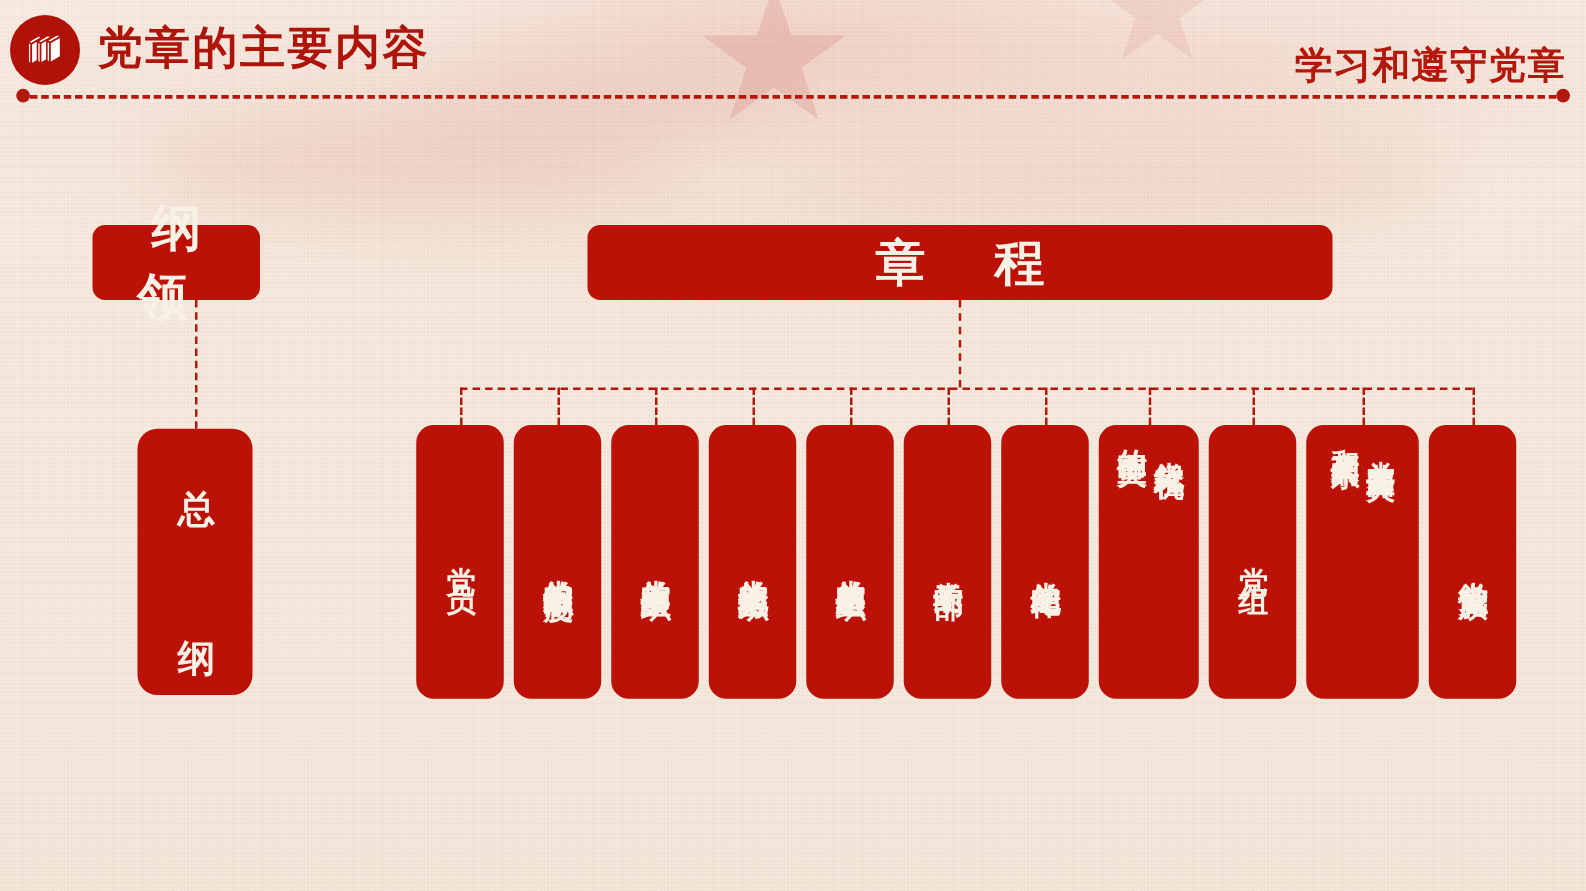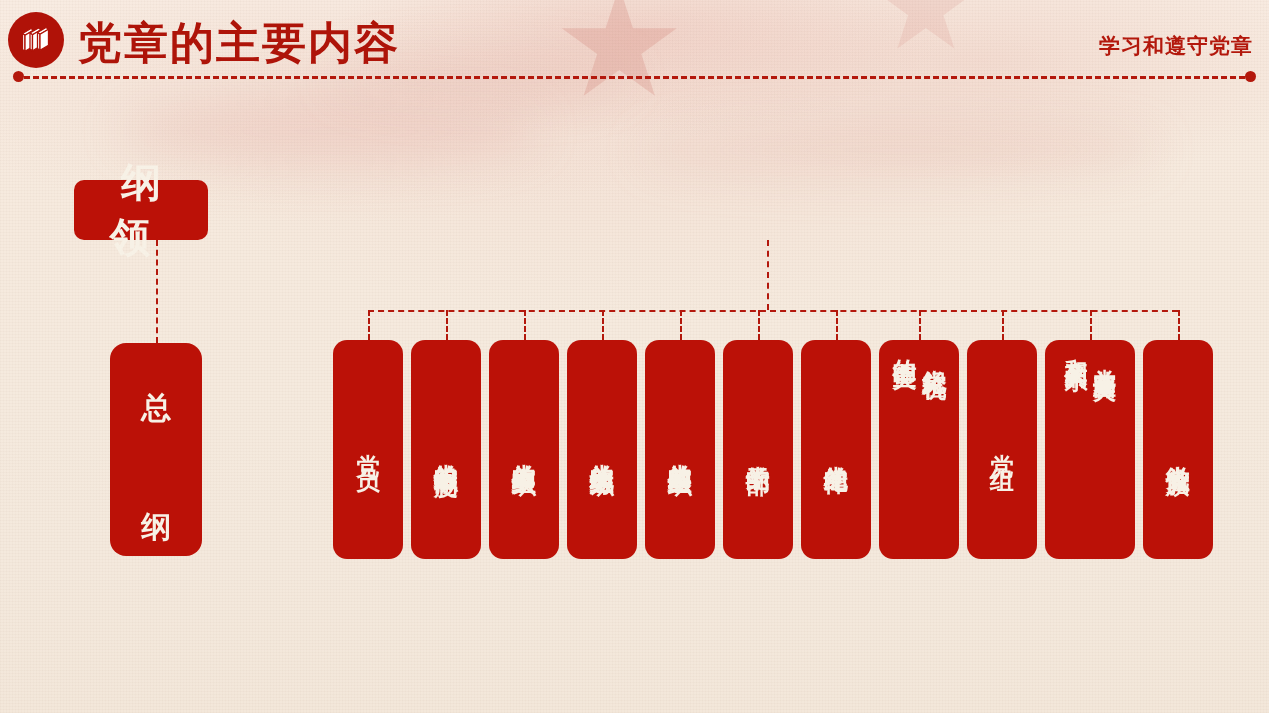--- a/index.html
+++ b/index.html
@@ -70,32 +70,32 @@
     display: flex;
     align-items: center;
     justify-content: center;
   }
   .logo-badge svg { display: block; }
   .title-main {
     position: absolute;
     left: 78px;
     top: 14px;
     font-family: "DejaVu Serif", "Liberation Serif", serif;
-    font-size: 44px;
+    font-size: 36px;
     font-weight: bold;
     color: #ae1409;
     letter-spacing: 2px;
     white-space: nowrap;
   }
   .title-right {
     position: absolute;
     right: 16px;
     top: 32px;
     font-family: "DejaVu Serif", "Liberation Serif", serif;
-    font-size: 21px;
+    font-size: 30px;
     font-weight: bold;
     color: #b3180c;
     letter-spacing: 1px;
     white-space: nowrap;
   }
   .header-rule {
     position: absolute;
     left: 24px;
     right: 24px;
     top: 76px;
@@ -211,20 +211,21 @@
     <div class="title-right">学习和遵守党章</div>
     <div class="header-rule"></div>
     <div class="rule-dot left"></div>
     <div class="rule-dot right"></div>
   </div>
 
   <div class="diagram">
 
     <div class="node head" id="node-gangling">纲 领</div>
 
+    <div class="node head" id="node-zhangcheng">章 程</div>
 
     <div class="conn v-dash" id="conn-gangling-v"></div>
     <div class="conn v-dash" id="conn-zhangcheng-v"></div>
     <div class="conn h-dash" id="bus" style="left: 368px; width: 810px;"></div>
 
     <div class="node leaf" id="node-zonggang">
       <span class="vtext">总 纲</span>
     </div>
 
     <div id="leaf-layer">

